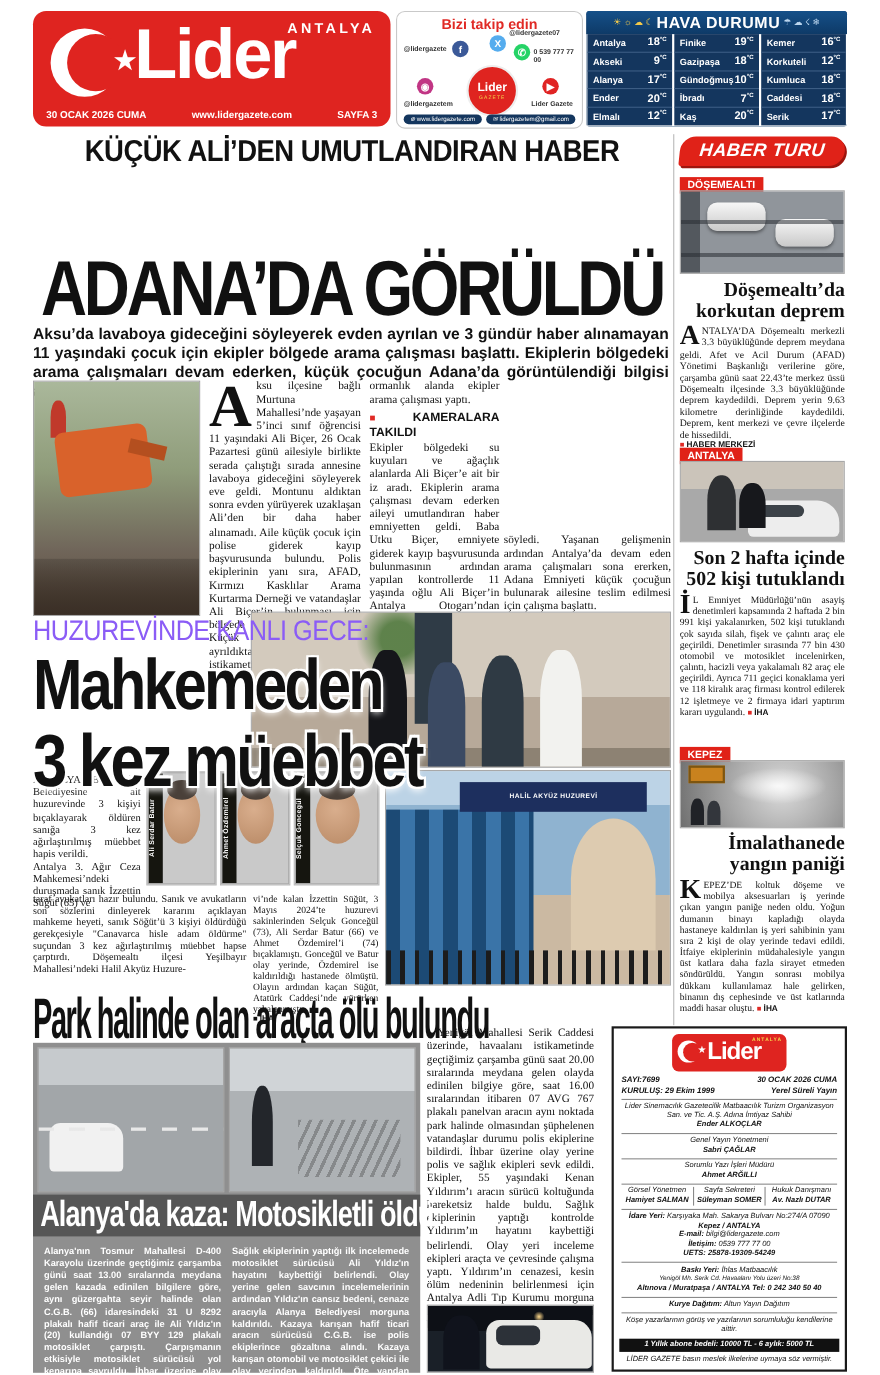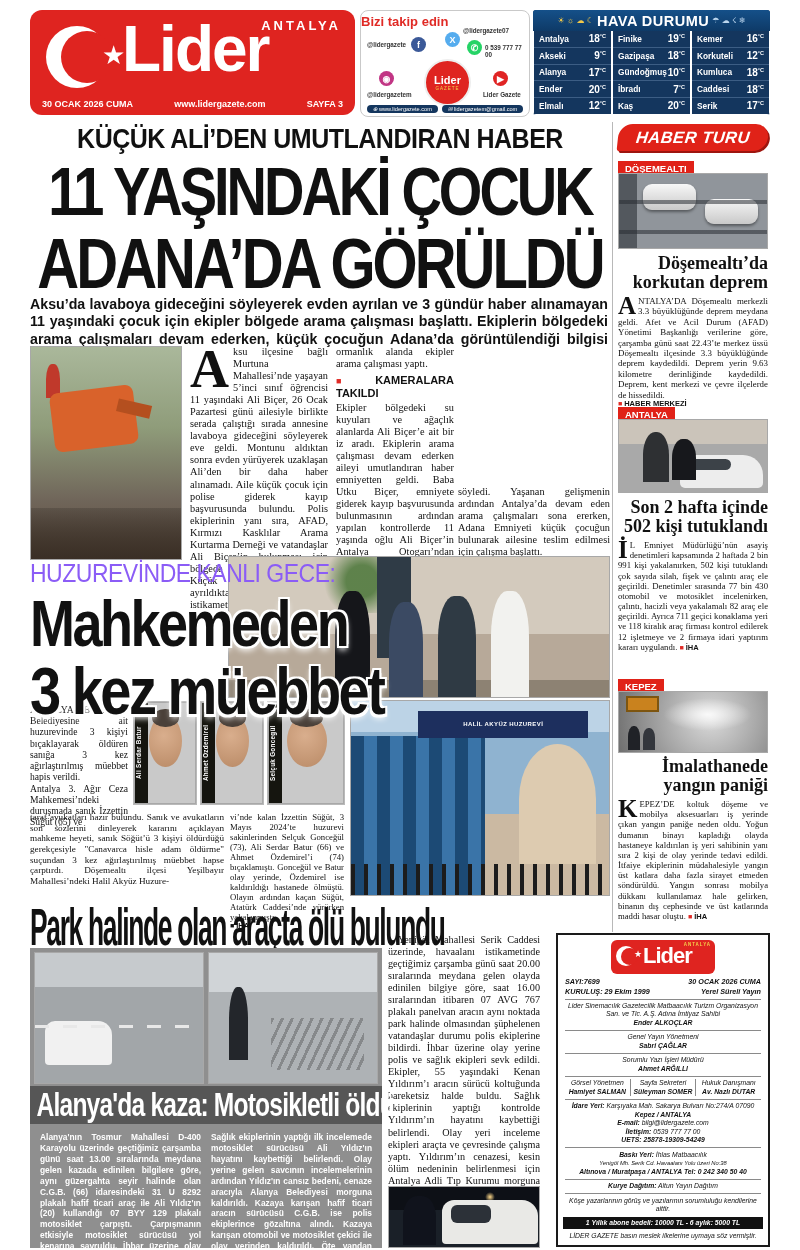--- a/index.html
+++ b/index.html
@@ -14,21 +14,21 @@
   .crescent{position:absolute;left:16px;top:16px;width:62px;height:62px;border-radius:50%;background:#fff;}
   .crescent::after{content:"";position:absolute;left:15px;top:5px;width:52px;height:52px;border-radius:50%;background:#df2420;}
   .star{position:absolute;left:72px;top:30px;color:#fff;font-size:26px;}
   .star::before{content:"★";}
   .brand{position:absolute;left:92px;top:2px;color:#fff;font-size:64px;font-weight:bold;letter-spacing:-2px;}
   .region{position:absolute;right:14px;top:8px;color:#fff;font-size:13px;font-weight:bold;letter-spacing:3px;}
   .logofoot{position:absolute;left:12px;right:12px;bottom:6px;display:flex;justify-content:space-between;color:#fff;font-size:9px;font-weight:bold;}
 
   
   .social{left:360px;top:10px;width:168px;height:105px;border:1px solid #c9c9c9;border-radius:8px;background:#fff;}
-  .stitle{position:absolute;top:3px;left:0;right:0;text-align:left;color:#e02a25;font-size:13px;font-weight:bold;}
+  .stitle{position:absolute;top:3px;left:0;right:0;text-align:center;color:#e02a25;font-size:13px;font-weight:bold;}
   .sicon{position:absolute;width:15px;height:15px;border-radius:50%;color:#fff;font-size:9px;font-weight:bold;
          display:flex;align-items:center;justify-content:center;}
   .shandle{position:absolute;font-size:6.3px;color:#333;font-weight:bold;}
   .i-x{background:#55acee;} .i-fb{background:#3b5998;} .i-wa{background:#25d366;}
   .i-ig{background:#c13584;} .i-yt{background:#e02424;}
   .badge{position:absolute;left:63px;top:48px;width:43px;height:43px;border-radius:50%;background:#df2420;
          border:2px solid #eee;display:flex;flex-direction:column;align-items:center;justify-content:center;color:#fff;}
   .badge .bt{font-size:11px;font-weight:bold;line-height:1;}
   .badge .bb{font-size:4.5px;color:#f4d34a;letter-spacing:1px;}
   .sfoot{position:absolute;bottom:3px;left:0;right:0;display:flex;justify-content:center;gap:4px;}
@@ -292,21 +292,20 @@
           </div>
         <div class="wrow">
             <span class="wcity">Serik</span>
             <span class="wtemp"><b>17</b><i class="u">°C</i></span>
           </div>
       </div>
     </div>
   </div>
 
   <div class="ab kicker"><span>KÜÇÜK ALİ’DEN UMUTLANDIRAN HABER</span></div>
-  <div class="ab mh mh1"><span>11 YAŞINDAKİ ÇOCUK</span></div>
   <div class="ab mh mh2"><span>ADANA’DA GÖRÜLDÜ</span></div>
   <div class="ab lead just">Aksu’da lavaboya gideceğini söyleyerek evden ayrılan ve 3 gündür haber alınamayan 11 yaşındaki çocuk için ekipler bölgede arama çalışması başlattı. Ekiplerin bölgedeki arama çalışmaları devam ederken, küçük çocuğun Adana’da görüntülendiği bilgisi aileyi umutlandırdı.</div>
 
   <div class="ab ph ph-search" style="left:30px;top:346px;width:152px;height:214px;">
     <div class="figr"></div>
     <div class="digger"></div>
     <div class="trench"></div>
   </div>
 
   <div class="ab ser bodytxt just" style="left:190px;top:346px;width:138px;height:214px;">

